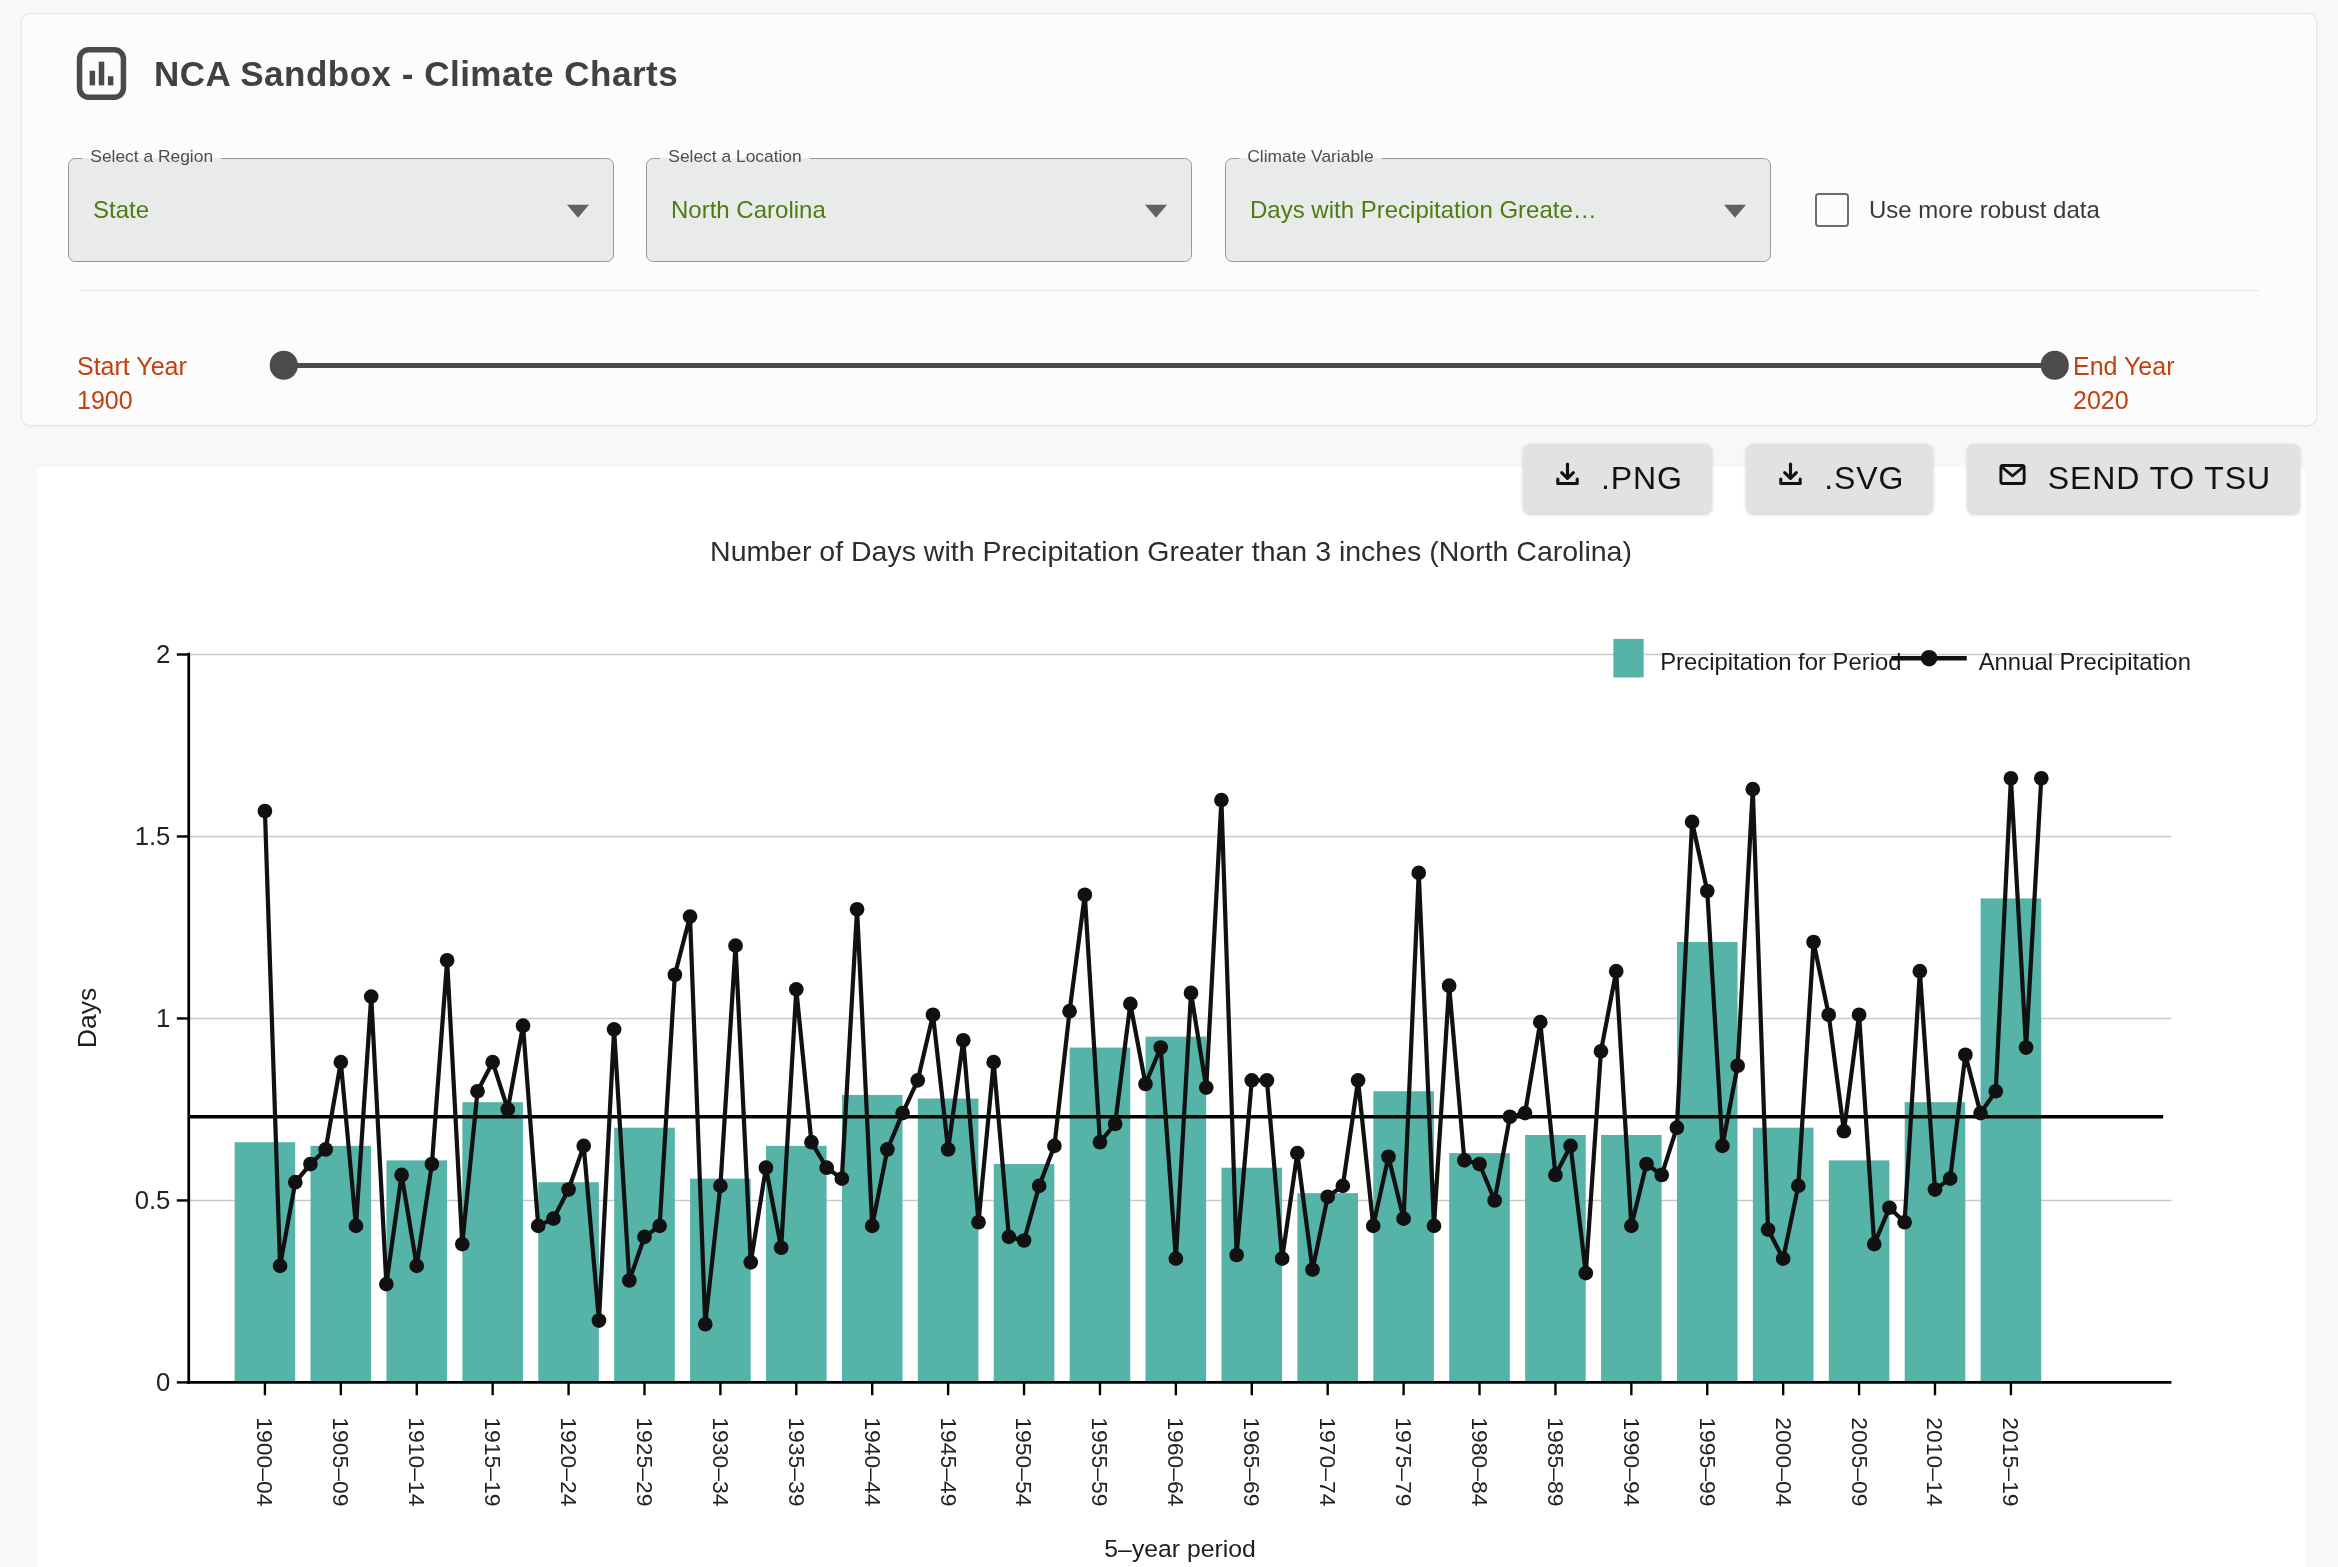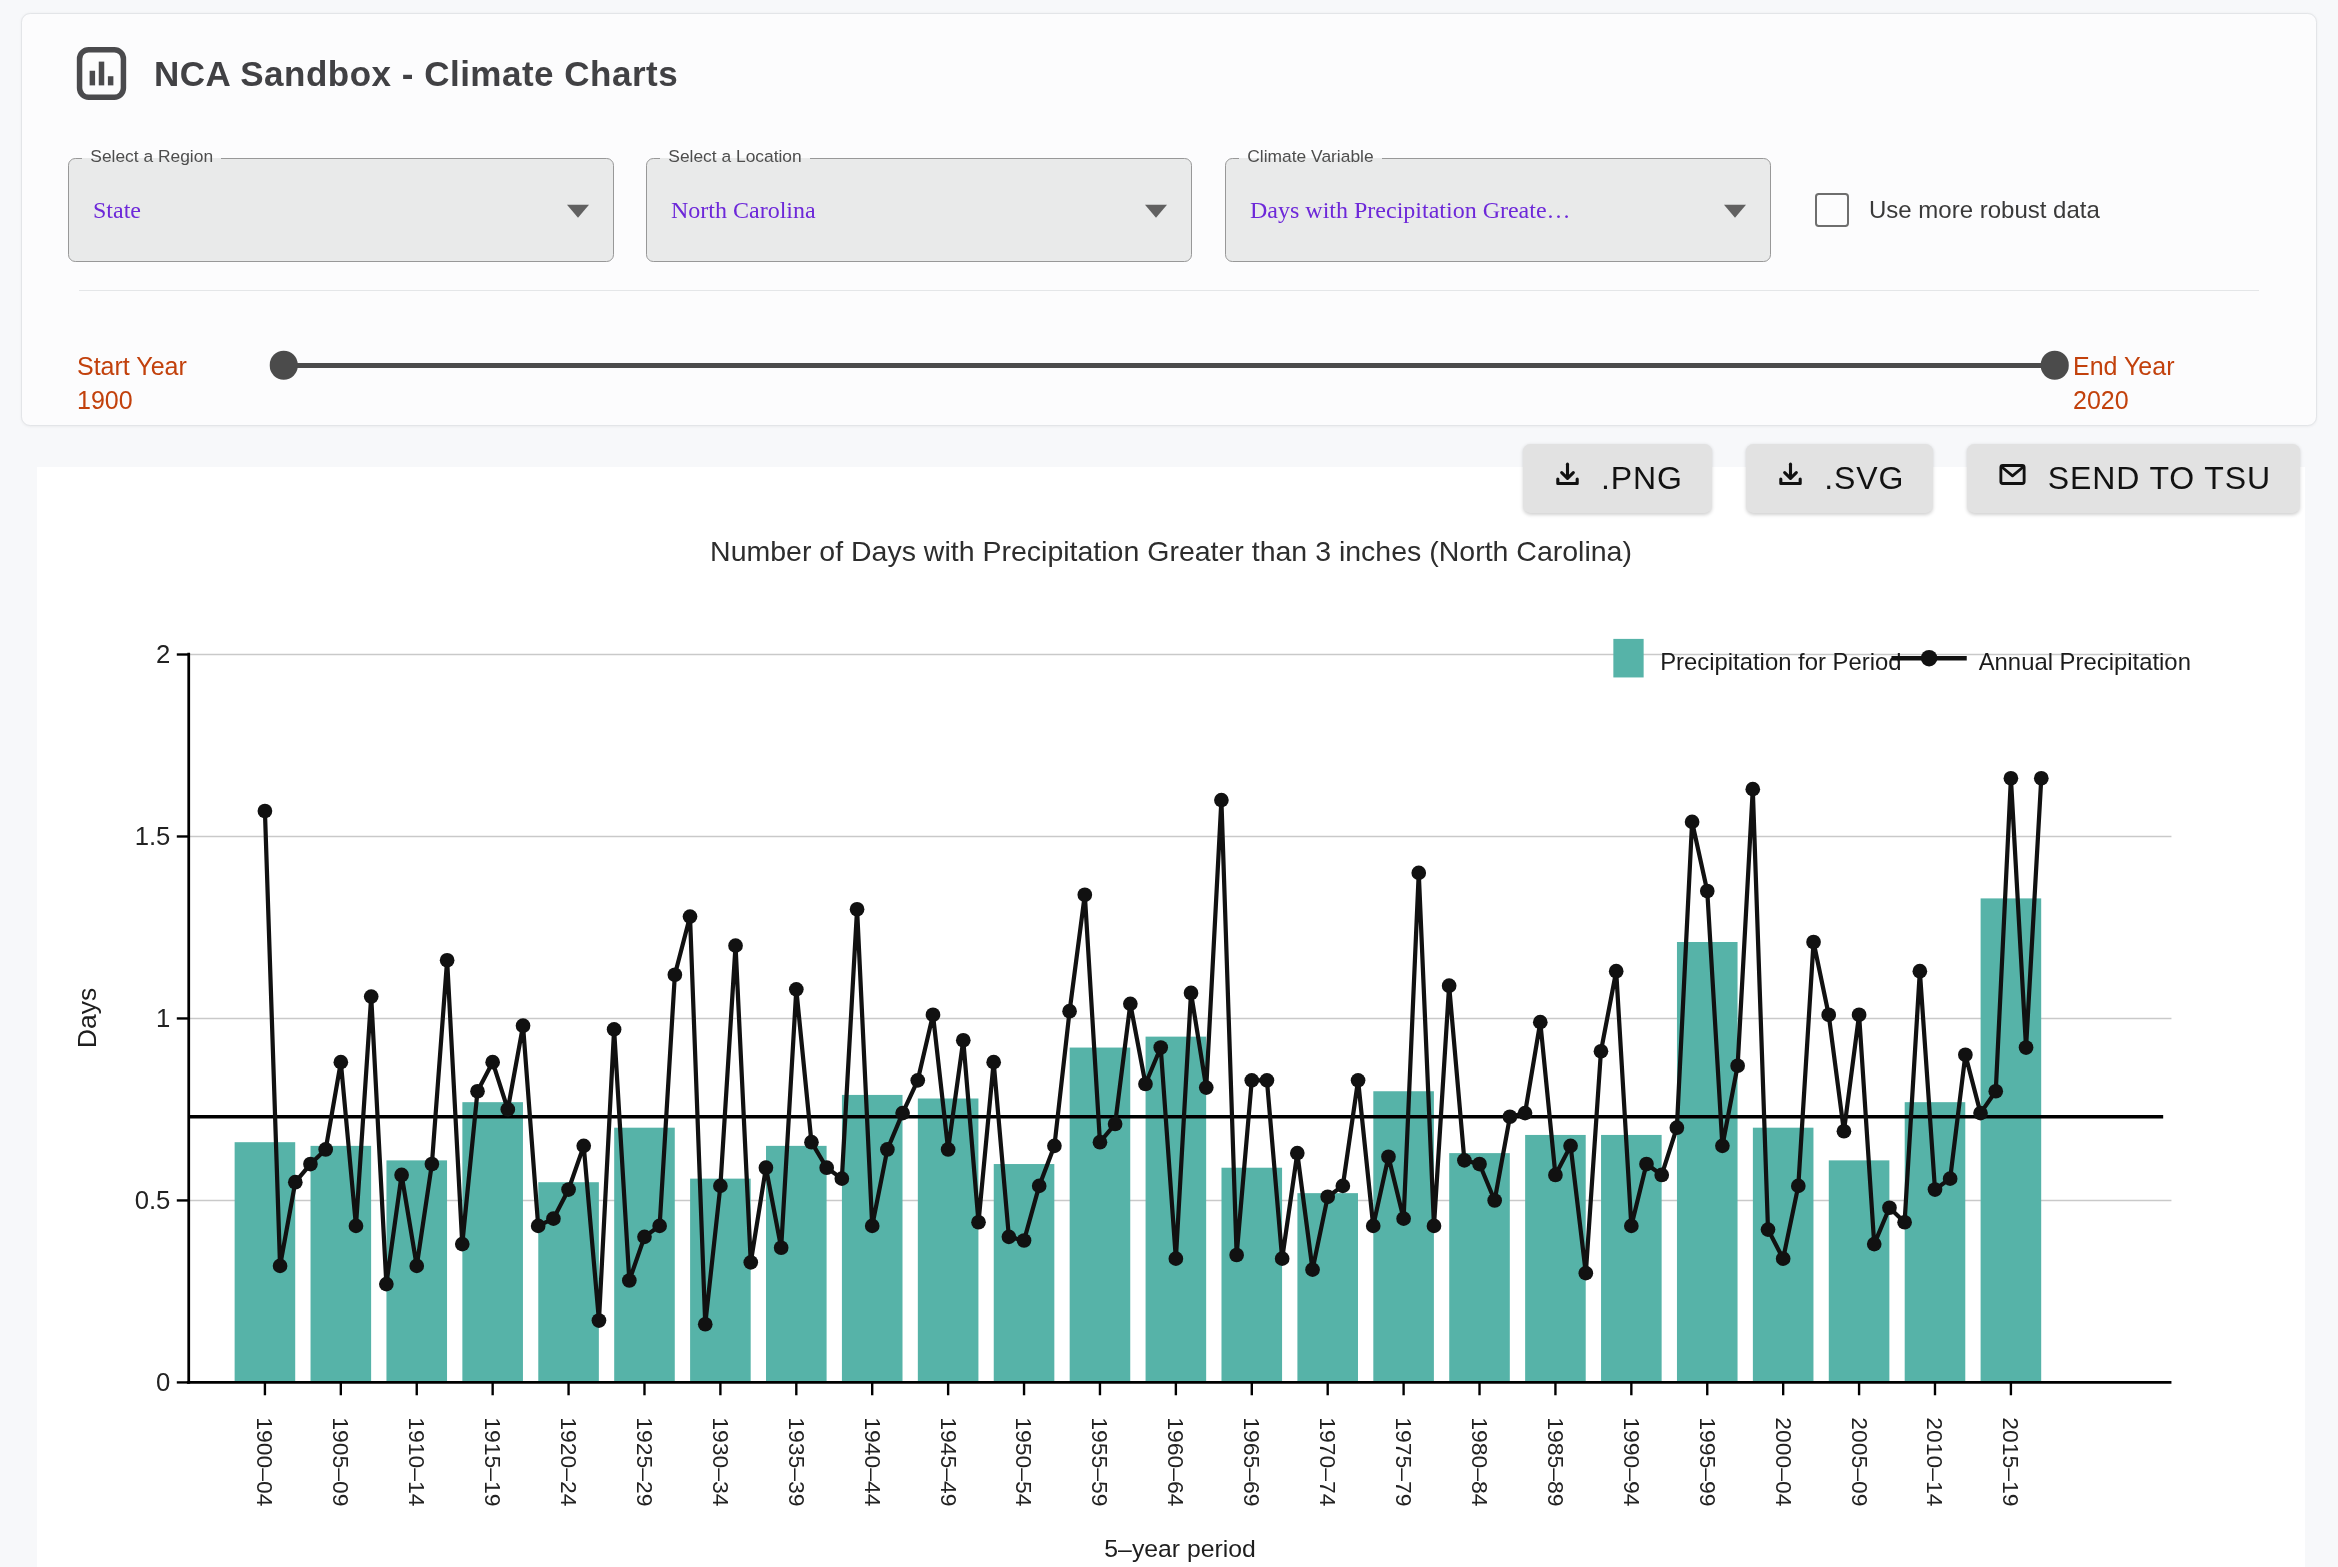--- a/index.html
+++ b/index.html
@@ -23,21 +23,21 @@
     cursor:pointer;
   }
   .select-field.f-region{left:46px;padding-left:38px;} .select-field.f-location{left:624px;padding-left:12px;} .select-field.f-variable{left:1203px;}
   .select-label{
     position:absolute;top:-13.8px;left:13px;padding:0 8.3px;font-size:17.4px;color:#4e4e4e;line-height:22px;
     background:linear-gradient(to bottom,#fcfcfd 0%,#fcfcfd 60%,#e9eaea 60%,#e9eaea 100%);
     white-space:nowrap;
   }
   .select-value{
     position:absolute;left:24px;right:64px;top:50%;transform:translateY(-50%);
-    font-size:24px;color:#6d28d9;white-space:nowrap;overflow:hidden;font-family:Liberation Serif, serif;
+    font-size:24px;color:#4d7c0f;white-space:nowrap;overflow:hidden;
   }
   .select-arrow{
     position:absolute;right:24px;top:50%;transform:translateY(-40%);
     width:0;height:0;border-left:11px solid transparent;border-right:11px solid transparent;
     border-top:13px solid #616161;
   }
   .checkbox-row{position:absolute;left:1793px;top:179px;display:flex;align-items:center;gap:20px;cursor:pointer;}
   .checkbox-box{width:30px;height:30px;border:2.8px solid #6e6e6e;border-radius:3.7px;background:transparent;flex:0 0 auto;}
   .checkbox-label{font-size:24px;color:#3a3a3a;}
   .header-divider{position:absolute;top:276px;left:57px;right:57px;height:0.9px;background:#e4e6e8;}

